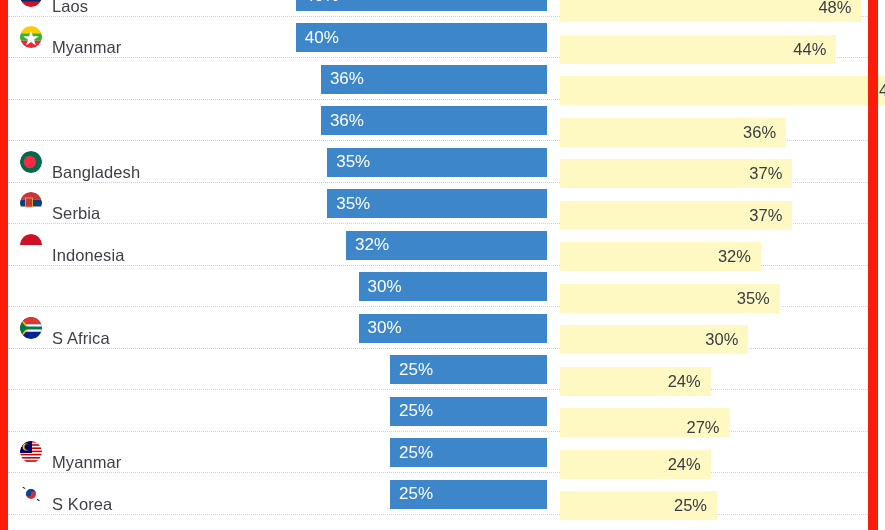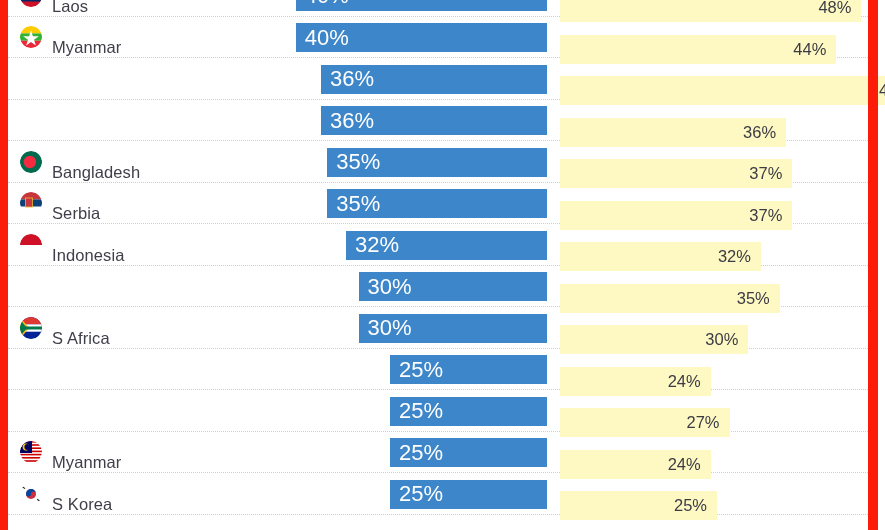--- a/index.html
+++ b/index.html
@@ -80,21 +80,21 @@
   .bar-blue {
     position: absolute;
     top: 6.5px;
     height: 29px;
     background: #3d86c9;
     display: flex;
     align-items: center;
   }
   .bar-blue .val {
     color: #ffffff;
-    font-size: 22px;
+    font-size: 17px;
     margin-left: 9px;
     white-space: nowrap;
   }
   .bar-cyan {
     position: absolute;
     top: 18px;
     height: 29px;
     background: #fef9c3;
     display: flex;
     align-items: center;
@@ -299,21 +299,21 @@
           <span class="val">25%</span>
         </div>
         <div class="bar-cyan" style="width: 150.72px; left: 552px;">
           <span class="val">24%</span>
         </div>
       </div>
       <div class="row">
         <div class="bar-blue" style="width: 157px; left: 382px;">
           <span class="val">25%</span>
         </div>
-        <div class="bar-cyan" style="width: 169.56px; left: 552px;">
+        <div class="bar-cyan" style="width: 169.56px; left: 552px; align-items: flex-end;">
           <span class="val">27%</span>
         </div>
       </div>
       <div class="row">
         <div class="label-cell">
           <span class="flag">
             <svg viewBox="0 0 22 22" xmlns="http://www.w3.org/2000/svg">
               <defs>
                 <clipPath id="c_flag-malaysia-icon">
                   <circle cx="11" cy="11" r="11"></circle>

